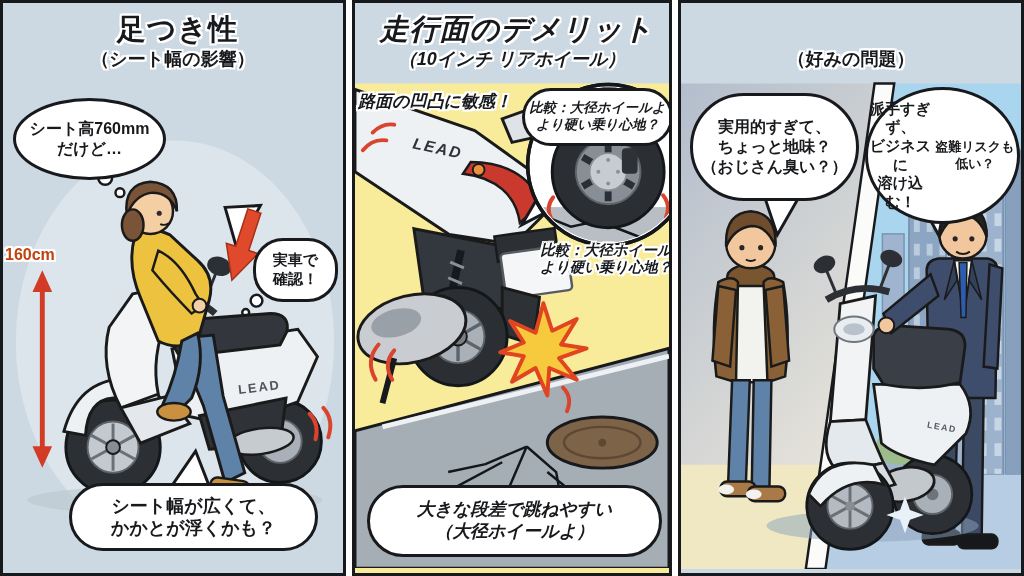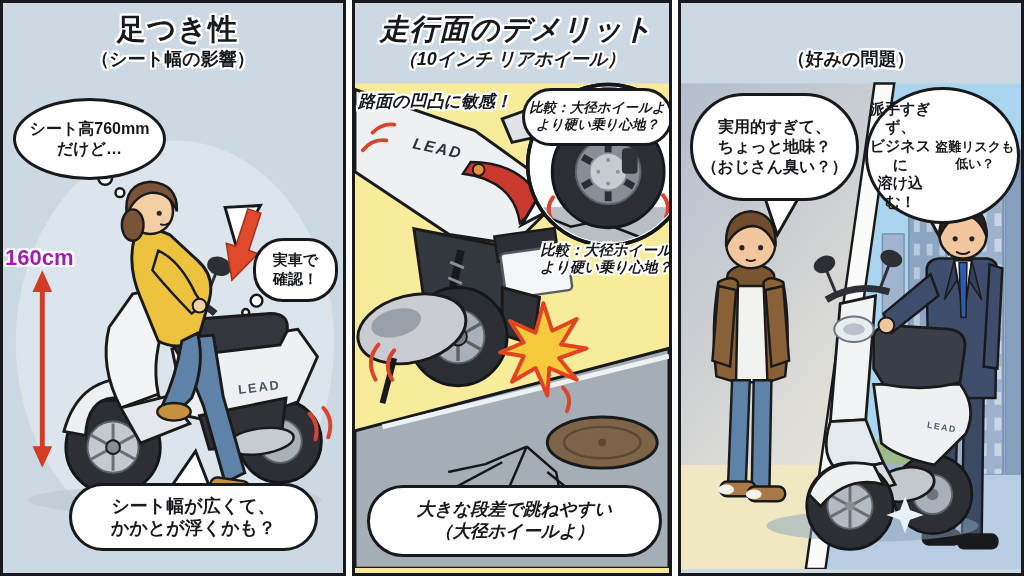--- a/index.html
+++ b/index.html
@@ -13,21 +13,21 @@
                font-size:29px;font-weight:800;letter-spacing:1px;z-index:6;margin-left:9px;}
   .panel-sub{position:absolute;top:44px;left:0;right:0;text-align:center;
              font-size:18px;font-weight:700;z-index:6;}
   .ts-white{text-shadow:-2px -2px 0 #fff,-2px 0 0 #fff,-2px 2px 0 #fff,0 -2px 0 #fff,
             0 2px 0 #fff,2px -2px 0 #fff,2px 0 0 #fff,2px 2px 0 #fff;}
   .scene{position:absolute;inset:0;z-index:1;}
   .bubble{position:absolute;background:#fff;border:3px solid #17191c;box-sizing:border-box;
           display:flex;align-items:center;justify-content:center;text-align:center;
           font-weight:700;line-height:1.24;white-space:pre-line;z-index:4;}
   .label{position:absolute;font-weight:800;white-space:pre-line;z-index:4;line-height:1.2;}
-  .red-label{color:#a21caf;font-size:22px;}
+  .red-label{color:#c2410c;font-size:16px;}
   
   #b-seatheight{left:10px;top:95px;width:153px;height:82px;border-radius:50%;font-size:16px;}
   #b-heeltop{left:180px;top:99px;width:129px;height:117px;border-radius:50%;font-size:16.5px;}
   #b-check{left:250px;top:235px;width:85px;height:64px;border-radius:30px;font-size:15px;}
   #b-heelbottom{left:66px;top:480px;width:249px;height:68px;border-radius:36px;font-size:18px;}
   #lbl-160{left:2px;top:242px;width:84px;text-align:left;}
   
   #lbl-sensitive{left:3px;top:89px;width:185px;font-size:17px;text-align:left;}
   #b-compare{left:167px;top:85px;width:151px;height:58px;border-radius:29px;font-size:13.5px;z-index:5;}
   #lbl-compare{left:182px;top:239px;width:138px;font-size:14.5px;text-align:center;}

